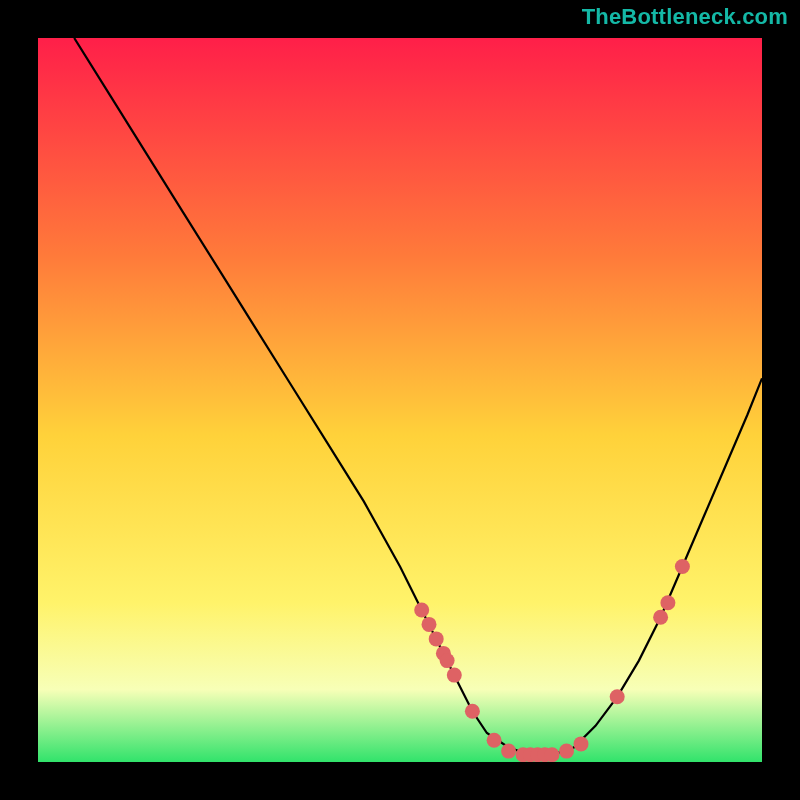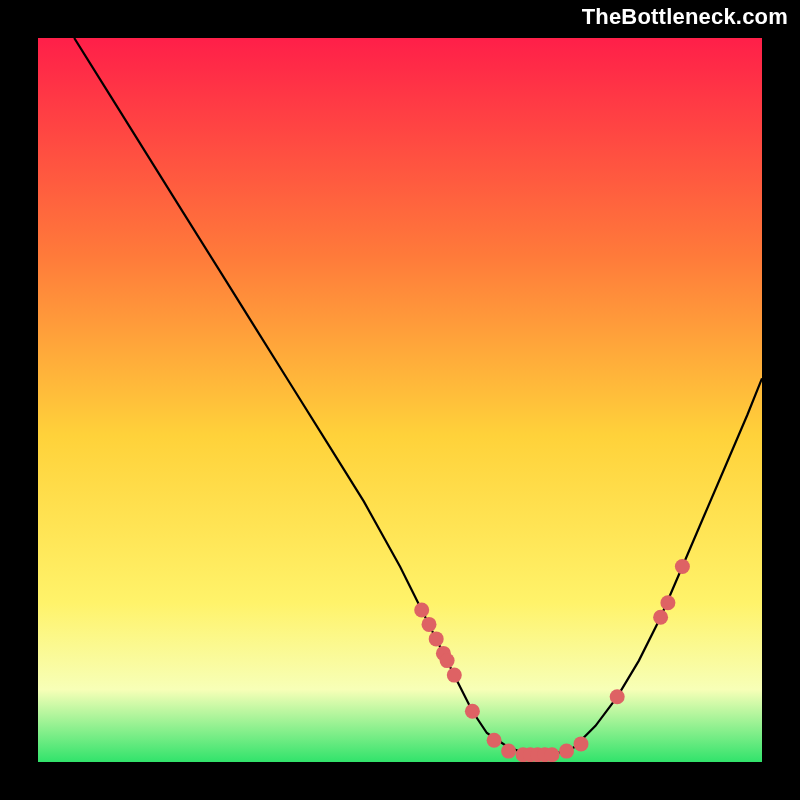--- a/index.html
+++ b/index.html
@@ -14,21 +14,21 @@
   .frame {
     position: relative;
     width: 800px;
     height: 800px;
     background: #000;
   }
   .attribution {
     position: absolute;
     top: 4px;
     right: 12px;
-    color: #ffffff;
+    color: #14b8a6;
     font-size: 22px;
     font-weight: 600;
     letter-spacing: 0.2px;
   }
   svg {
     position: absolute;
     left: 38px;
     top: 38px;
     width: 724px;
     height: 724px;

